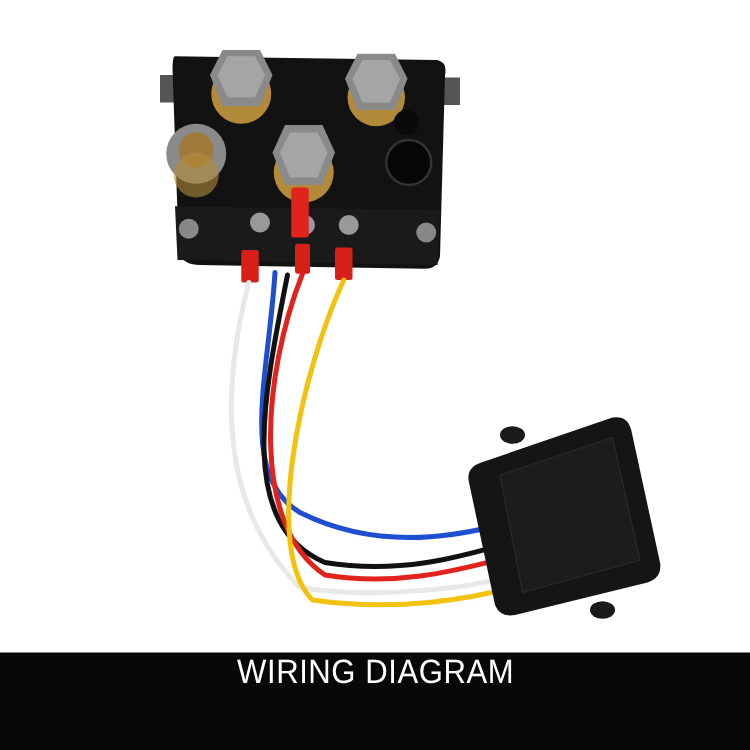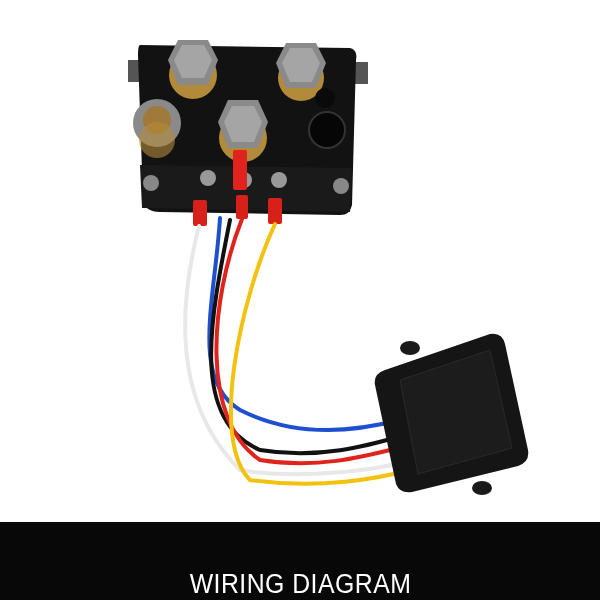--- a/index.html
+++ b/index.html
@@ -1,18 +1,18 @@
 <!DOCTYPE html>
 <html><head>
 <meta charset="utf-8">
 <style>
   html,body{margin:0;padding:0;}
   body{width:600px;height:600px;background:#ffffff;position:relative;overflow:hidden;font-family:"Liberation Sans",sans-serif;}
   .photo{position:absolute;left:0;top:0;width:600px;height:518px;background:#ffffff;}
-  .banner{position:absolute;left:0;top:522px;width:600px;height:78px;background:#070807;display:flex;align-items:flex-end;justify-content:center;}
+  .banner{position:absolute;left:0;top:522px;width:600px;height:78px;background:#070807;display:flex;align-items:flex-start;justify-content:center;}
   .banner-text{color:#ffffff;font-family:"Liberation Sans",sans-serif;font-size:27px;letter-spacing:0.5px;transform:scaleX(0.92);}
 </style>
 </head>
 <body>
 
 <div class="photo">
   <svg width="600" height="518" viewBox="0 0 600 518">
 
     <rect x="128" y="60" width="20" height="22" fill="#555"></rect>
     <rect x="346" y="62" width="22" height="22" fill="#555"></rect>

